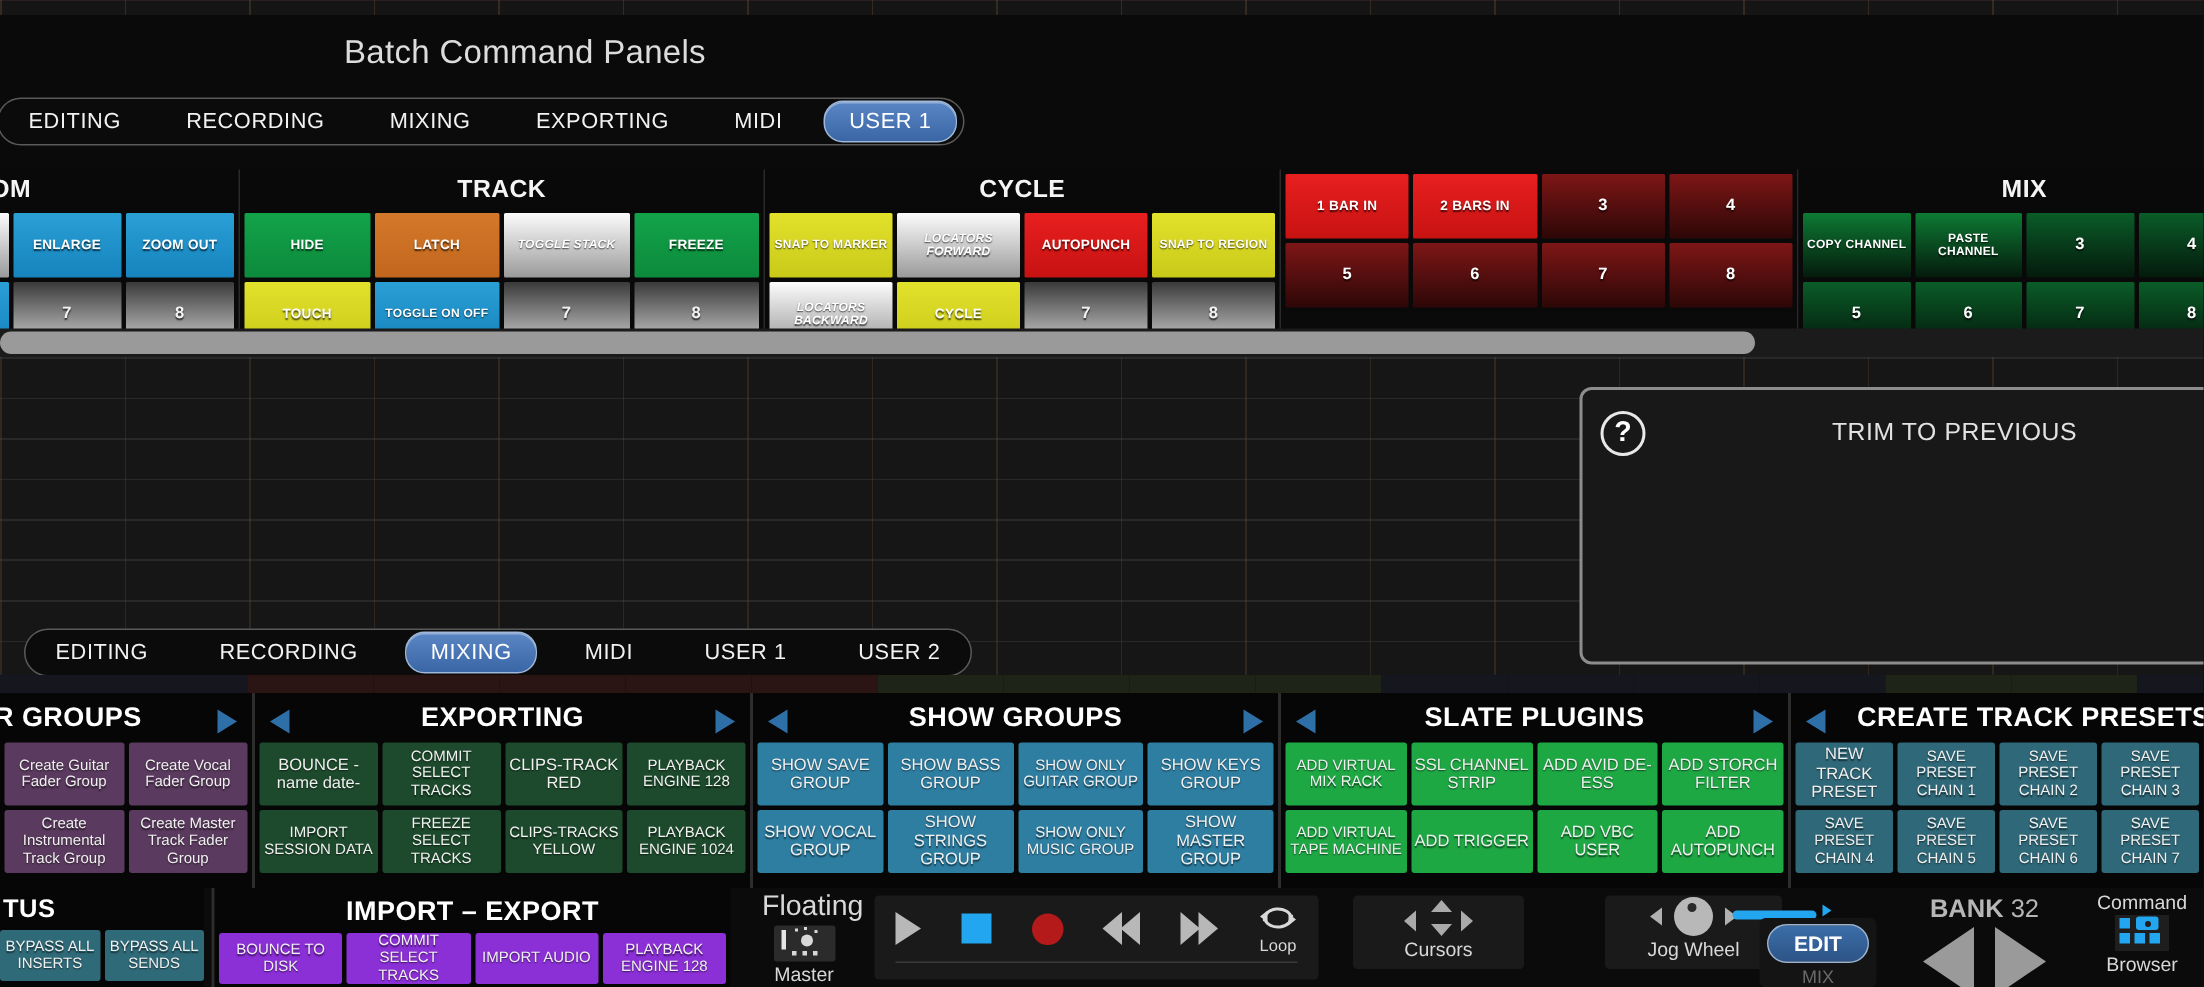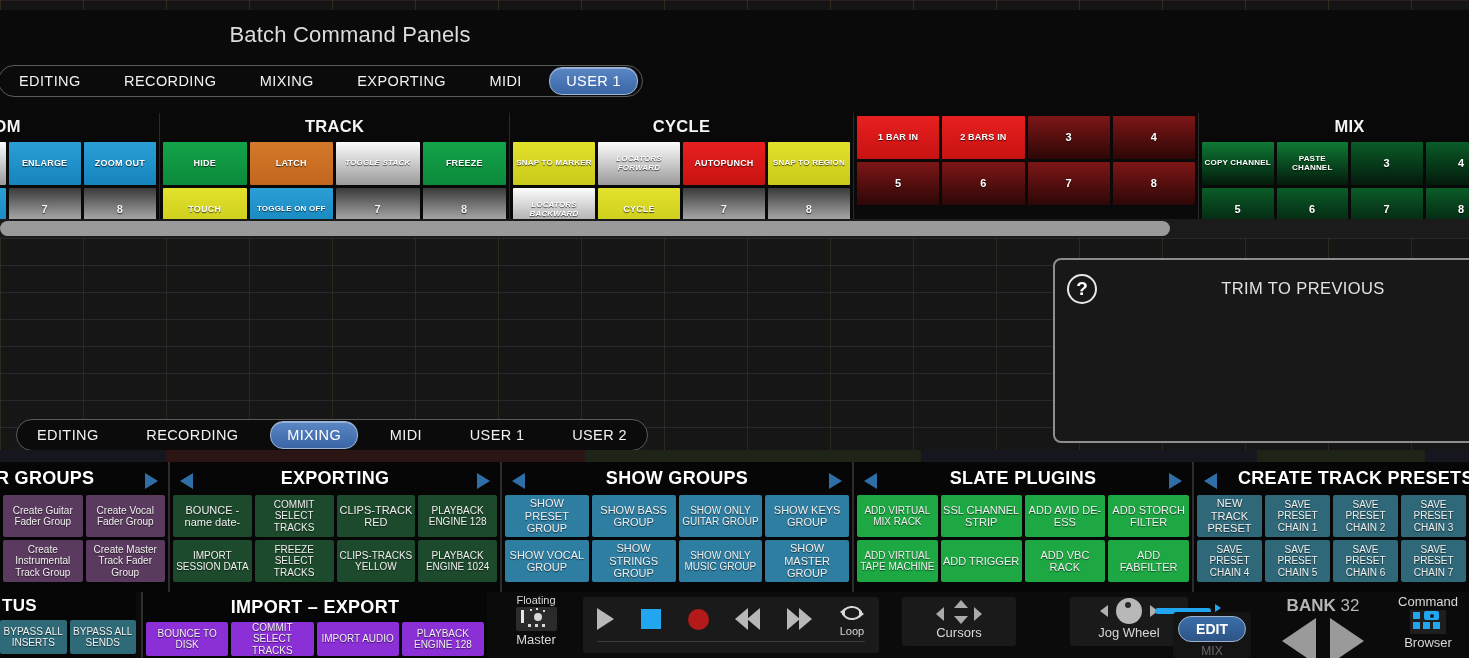--- a/index.html
+++ b/index.html
@@ -310,21 +310,21 @@
             <div class="bbtn b-dgreen tight">PLAYBACK ENGINE 1024</div>
           </div>
         </div>
         <div class="bpanel" style="width: 352px;">
           <div class="bp-head">
             <div class="arrow-l"></div>
             <span class="bp-title">SHOW GROUPS</span>
             <div class="arrow-r"></div>
           </div>
           <div class="bp-grid">
-            <div class="bbtn b-teal">SHOW PRESET GROUP</div>
+            <div class="bbtn b-teal">SHOW SAVE GROUP</div>
             <div class="bbtn b-teal">SHOW BASS GROUP</div>
             <div class="bbtn b-teal tight">SHOW ONLY GUITAR GROUP</div>
             <div class="bbtn b-teal">SHOW KEYS GROUP</div>
             <div class="bbtn b-teal">SHOW VOCAL GROUP</div>
             <div class="bbtn b-teal">SHOW STRINGS GROUP</div>
             <div class="bbtn b-teal tight">SHOW ONLY MUSIC GROUP</div>
             <div class="bbtn b-teal">SHOW MASTER GROUP</div>
           </div>
         </div>
         <div class="bpanel" style="width: 340px;">
@@ -333,22 +333,22 @@
             <span class="bp-title">SLATE PLUGINS</span>
             <div class="arrow-r"></div>
           </div>
           <div class="bp-grid">
             <div class="bbtn b-green tight">ADD VIRTUAL MIX RACK</div>
             <div class="bbtn b-green">SSL CHANNEL STRIP</div>
             <div class="bbtn b-green">ADD AVID DE-ESS</div>
             <div class="bbtn b-green">ADD STORCH FILTER</div>
             <div class="bbtn b-green tight">ADD VIRTUAL TAPE MACHINE</div>
             <div class="bbtn b-green">ADD TRIGGER</div>
-            <div class="bbtn b-green">ADD VBC RACK</div>
-            <div class="bbtn b-green">ADD FABFILTER</div>
+            <div class="bbtn b-green">ADD VBC USER</div>
+            <div class="bbtn b-green">ADD AUTOPUNCH</div>
           </div>
         </div>
         <div class="bpanel" style="width: 277px;">
           <div class="bp-head" style="justify-content: flex-start;">
             <div class="arrow-l"></div>
             <span class="bp-title" style="margin-left: 44px; white-space: nowrap;">CREATE TRACK PRESETS</span>
           </div>
           <div class="bp-grid">
             <div class="bbtn b-steel">NEW TRACK PRESET</div>
             <div class="bbtn b-steel tight">SAVE PRESET CHAIN 1</div>
@@ -380,21 +380,21 @@
         </div>
         <div style="display:grid;grid-template-columns:repeat(4,1fr);gap:3px;padding:0 3px;">
           <div class="bbtn b-violet tight" style="height:34px;">BOUNCE TO DISK</div>
           <div class="bbtn b-violet tight" style="height:34px;">COMMIT SELECT TRACKS</div>
           <div class="bbtn b-violet tight" style="height:34px;">IMPORT AUDIO</div>
           <div class="bbtn b-violet tight" style="height:34px;">PLAYBACK ENGINE 128</div>
         </div>
       </div>
 
       <div style="position:absolute;left:508px;top:2px;width:56px;height:64px;text-align:center;">
-        <div class="tlabel" style="font-size:11px;">Floating</div>
+        <div class="tlabel" style="font-size:19px;">Floating</div>
         <div style="width:41px;height:24px;background:#2b2b2b;margin:1px auto;position:relative;border-radius:2px;">
           <div style="position:absolute;left:5px;top:3px;width:3px;height:13px;background:#e6e6e6;"></div>
           <div style="position:absolute;left:18px;top:6px;width:8px;height:8px;border-radius:50%;background:#d8d8d8;"></div>
           <div style="position:absolute;left:14px;top:2px;width:2px;height:2px;background:#d8d8d8;"></div>
           <div style="position:absolute;left:20px;top:1px;width:2px;height:2px;background:#d8d8d8;"></div>
           <div style="position:absolute;left:27px;top:3px;width:2px;height:2px;background:#d8d8d8;"></div>
           <div style="position:absolute;left:12px;top:17px;width:3px;height:3px;background:#d8d8d8;"></div>
           <div style="position:absolute;left:19px;top:17px;width:3px;height:3px;background:#d8d8d8;"></div>
           <div style="position:absolute;left:26px;top:17px;width:3px;height:3px;background:#d8d8d8;"></div>
         </div>

